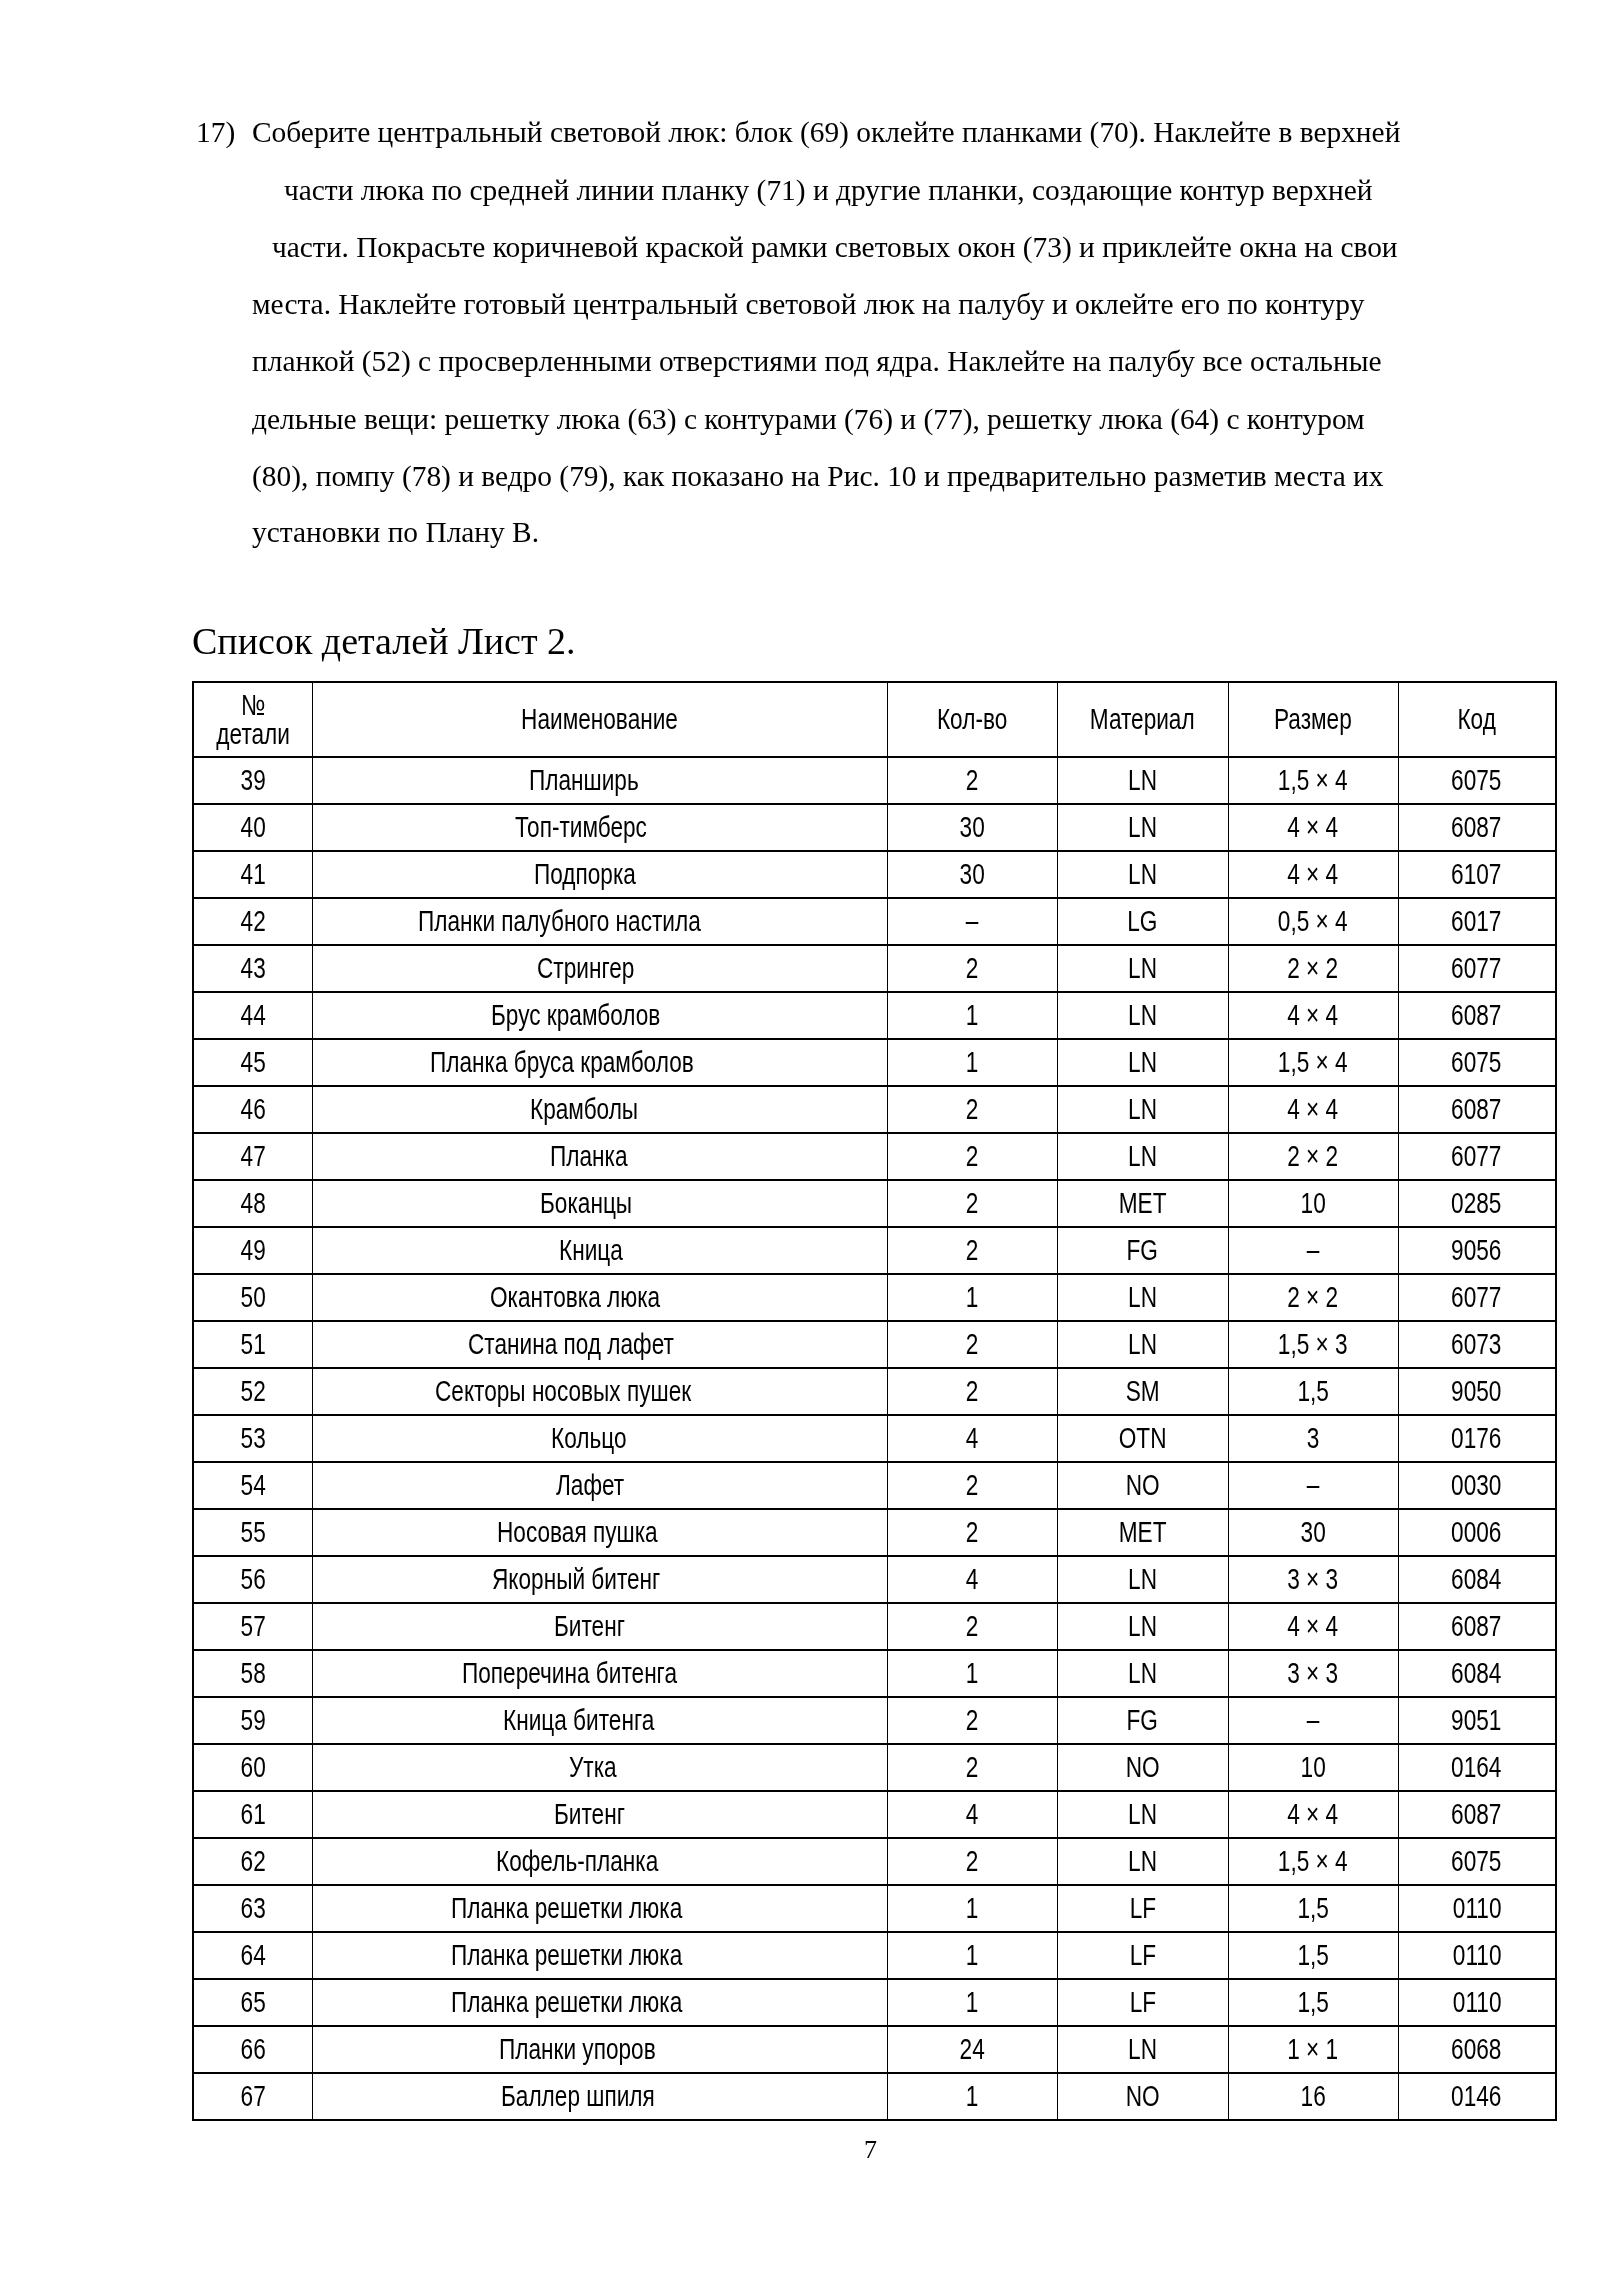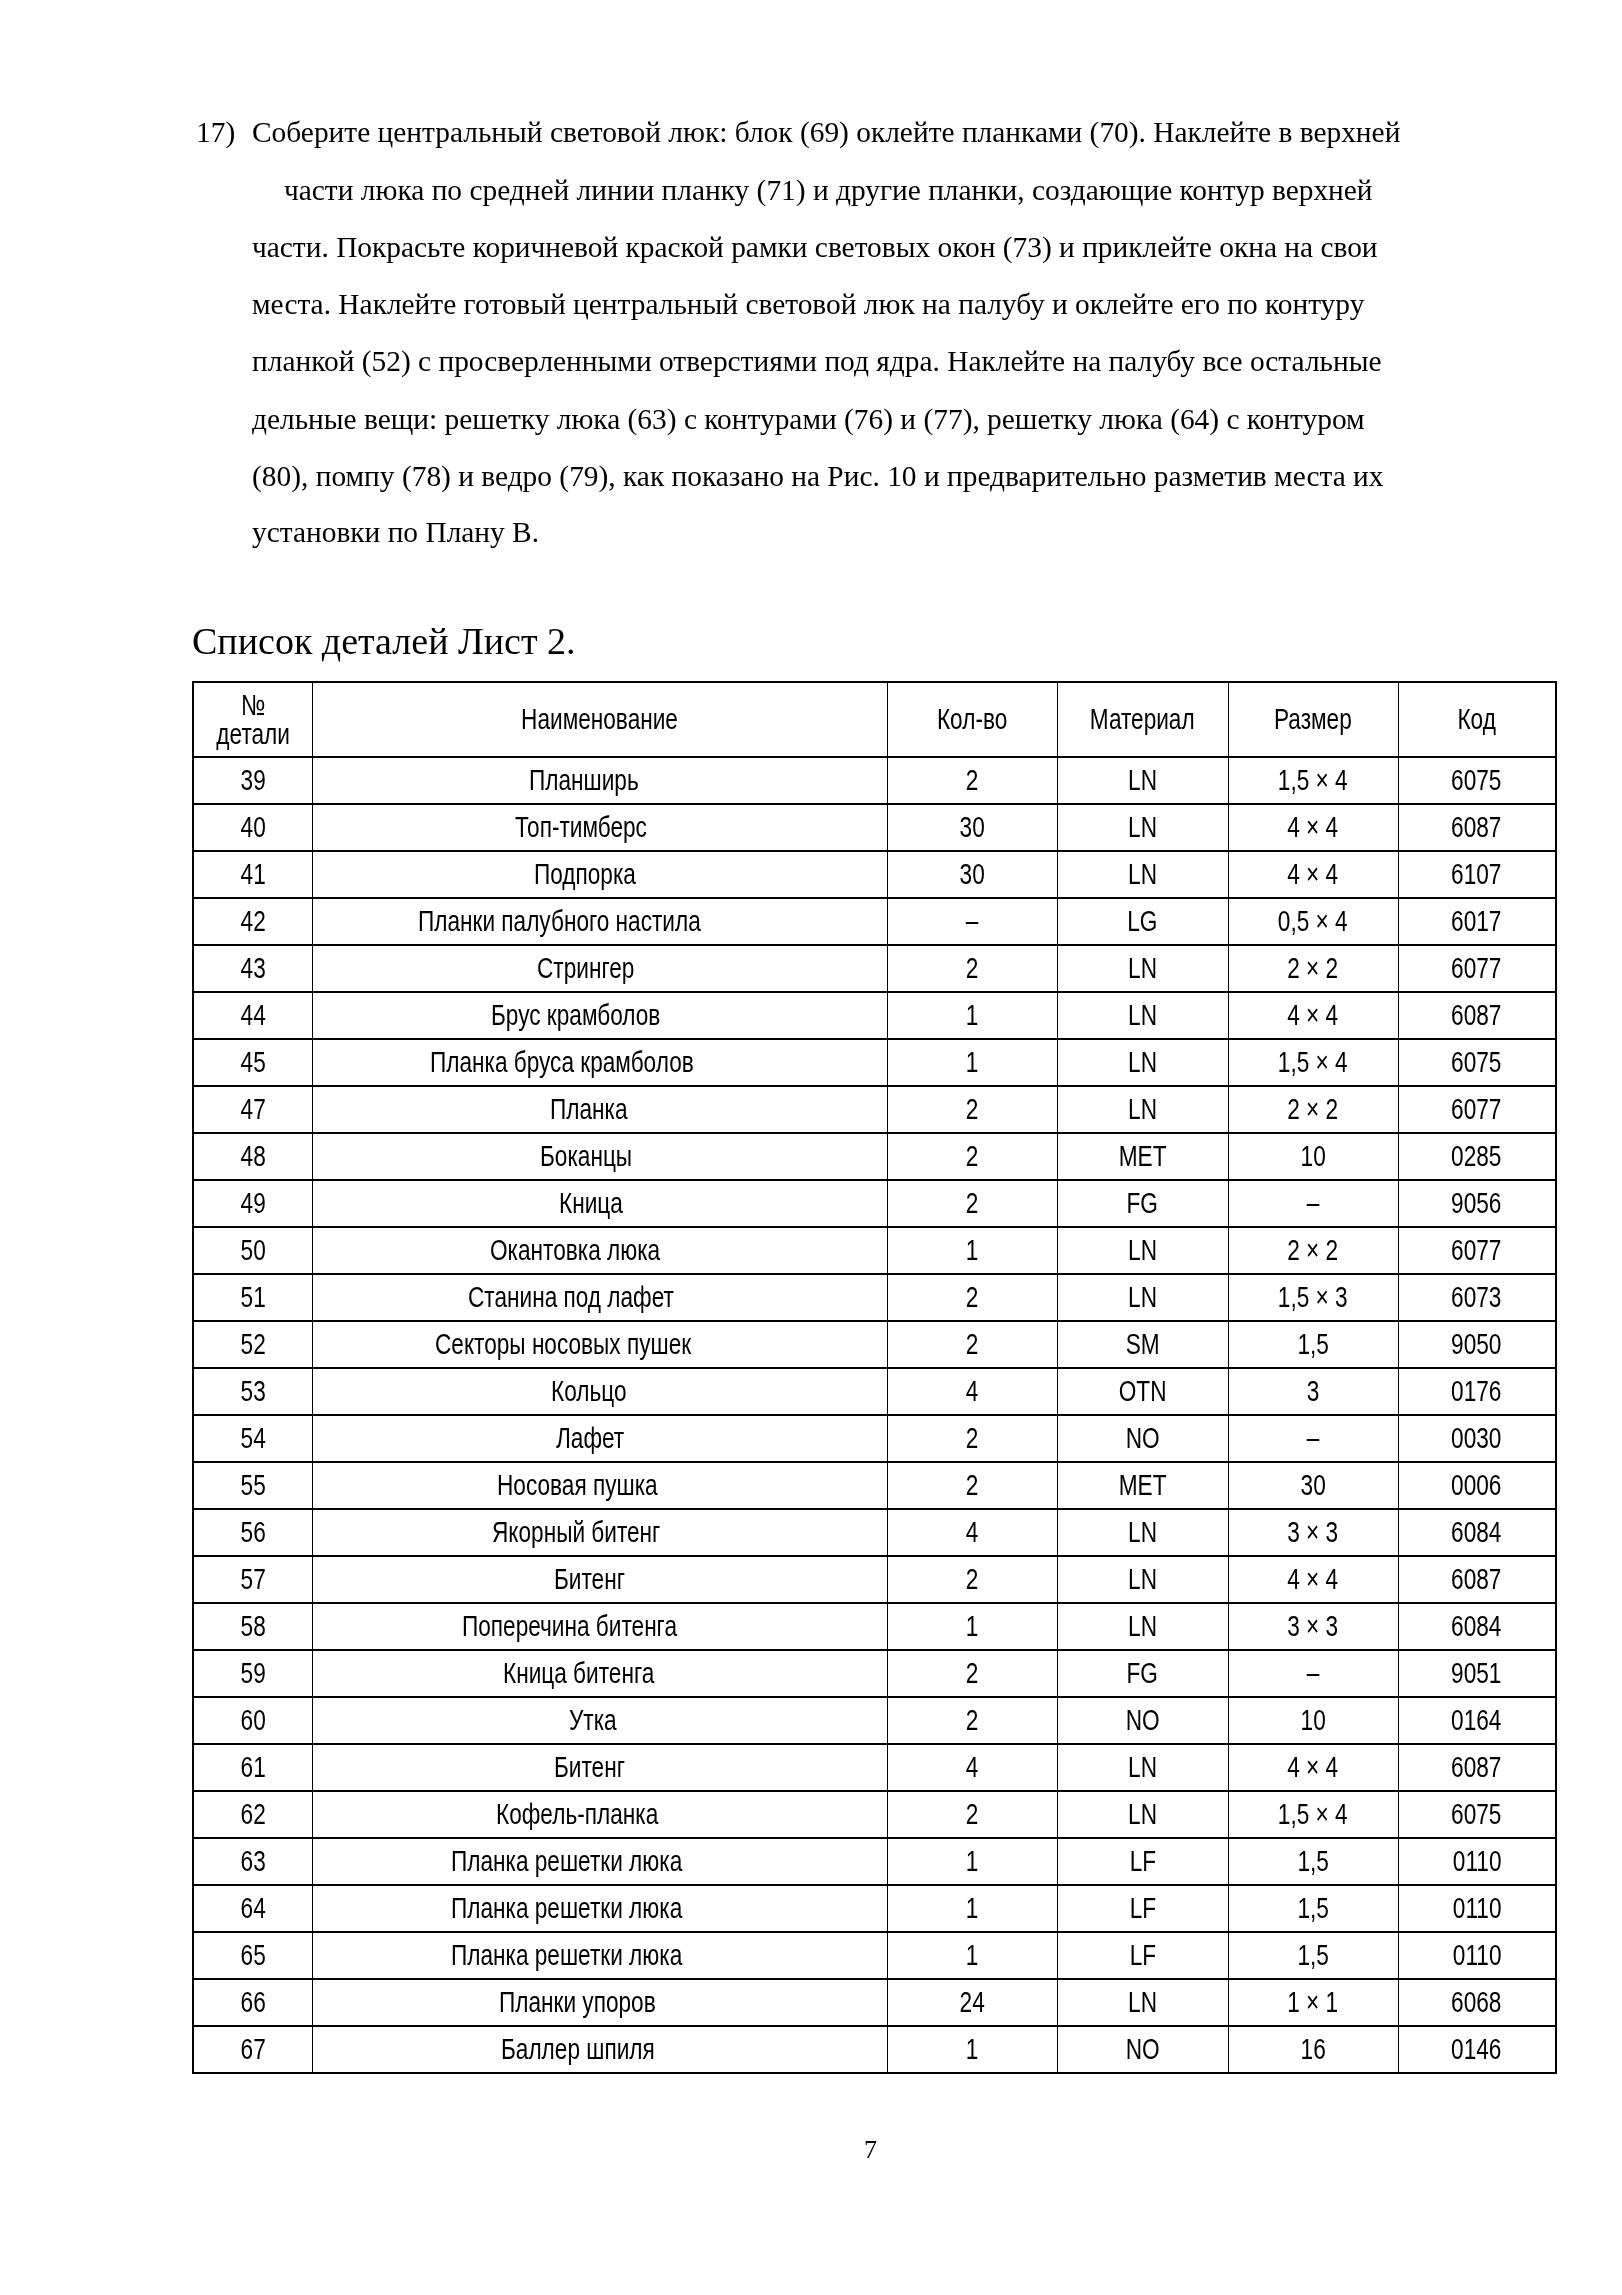--- a/index.html
+++ b/index.html
@@ -18,21 +18,21 @@
   td.name { text-align:left; padding-left:14.4px; }
   td.name .cond { transform-origin:left center; }
   .pageno { position:absolute; left:864px; top:2135px; font-family:"Liberation Serif", serif; font-size:26px; }
 </style>
 </head>
 <body>
 
 <div class="para">
   <div class="line first" style="top:0px;"><span class="num">17)</span><span>Соберите центральный световой люк: блок (69) оклейте планками (70). Наклейте в верхней</span></div>
   <div class="line" style="top:58px;margin-left:32px;">части люка по средней линии планку (71) и другие планки, создающие контур верхней</div>
-  <div class="line" style="top:115px;">части. Покрасьте коричневой краской рамки световых окон (73) и приклейте окна на свои</div>
+  <div class="line" style="top:115px;margin-left:20px;">части. Покрасьте коричневой краской рамки световых окон (73) и приклейте окна на свои</div>
   <div class="line" style="top:172px;">места. Наклейте готовый центральный световой люк  на палубу и оклейте его по контуру</div>
   <div class="line" style="top:229px;">планкой (52) с просверленными отверстиями под ядра. Наклейте на палубу все остальные</div>
   <div class="line" style="top:287px;">дельные вещи: решетку люка (63) с контурами (76) и (77), решетку люка (64) с контуром</div>
   <div class="line" style="top:344px;">(80), помпу (78) и ведро (79), как показано на Рис. 10 и предварительно разметив места их</div>
   <div class="line" style="top:400px;">установки по Плану В.</div>
 </div>
 
 <div class="caption">Список деталей Лист 2.</div>
 
 <table class="parts">
@@ -105,20 +105,28 @@
       </tr>
       <tr>
         <td><span class="cond">45</span></td>
         <td class="name"><span class="cond">Планка бруса крамболов</span></td>
         <td><span class="cond">1</span></td>
         <td><span class="cond">LN</span></td>
         <td><span class="cond">1,5 × 4</span></td>
         <td><span class="cond">6075</span></td>
       </tr>
       <tr>
+        <td><span class="cond">46</span></td>
+        <td class="name"><span class="cond">Крамболы</span></td>
+        <td><span class="cond">2</span></td>
+        <td><span class="cond">LN</span></td>
+        <td><span class="cond">4 × 4</span></td>
+        <td><span class="cond">6087</span></td>
+      </tr>
+      <tr>
         <td><span class="cond">47</span></td>
         <td class="name"><span class="cond">Планка</span></td>
         <td><span class="cond">2</span></td>
         <td><span class="cond">LN</span></td>
         <td><span class="cond">2 × 2</span></td>
         <td><span class="cond">6077</span></td>
       </tr>
       <tr>
         <td><span class="cond">48</span></td>
         <td class="name"><span class="cond">Боканцы</span></td>

